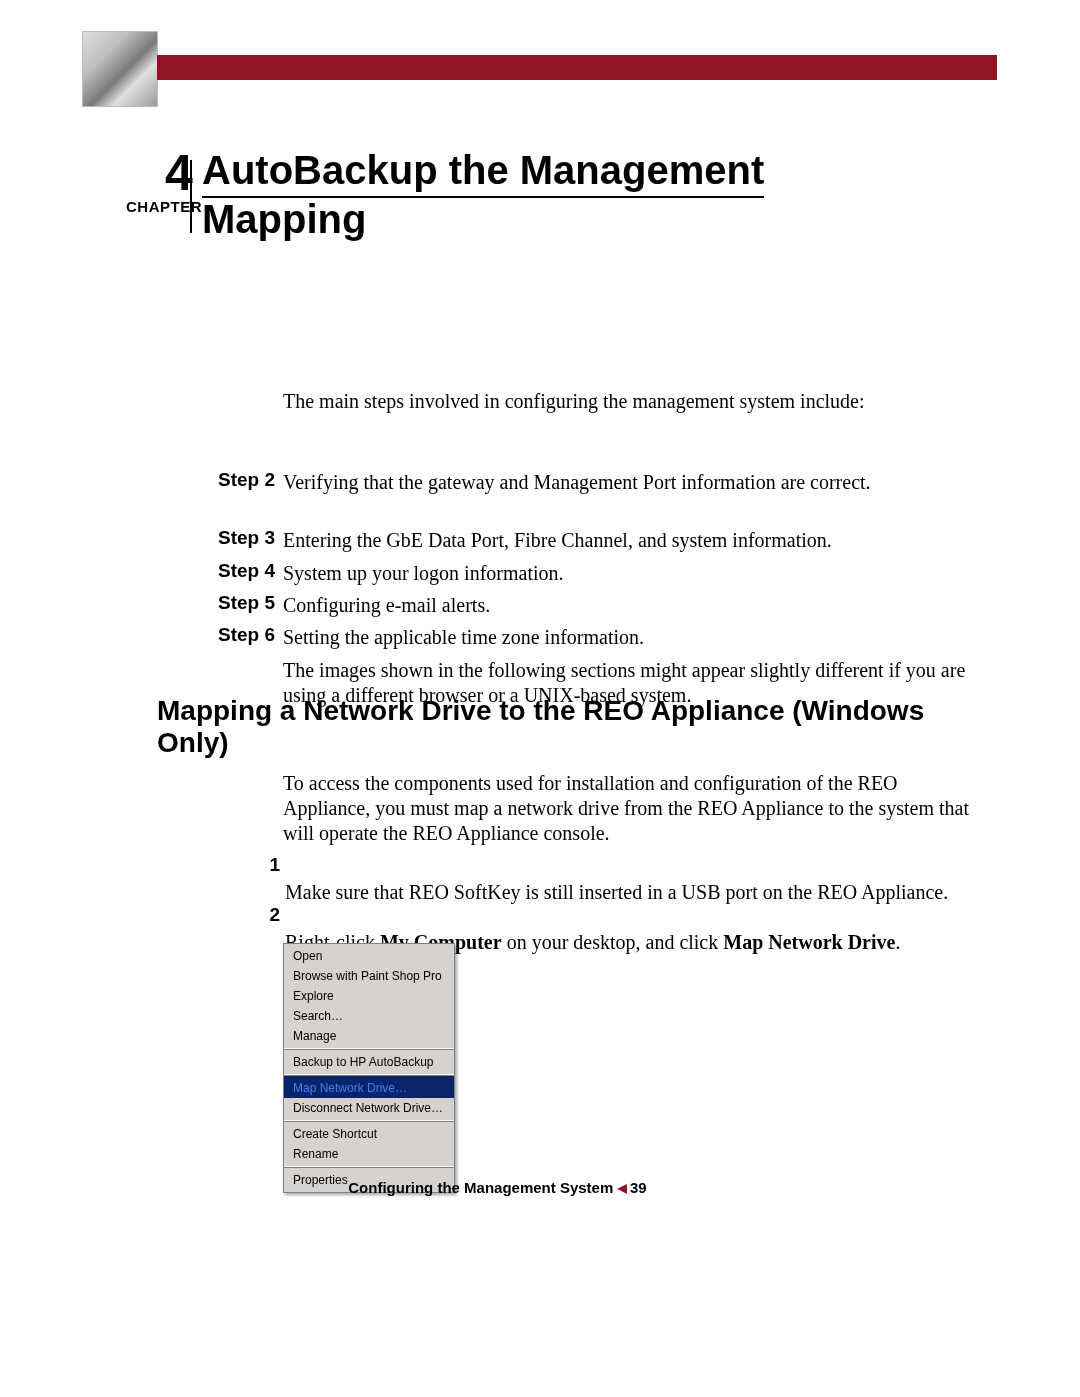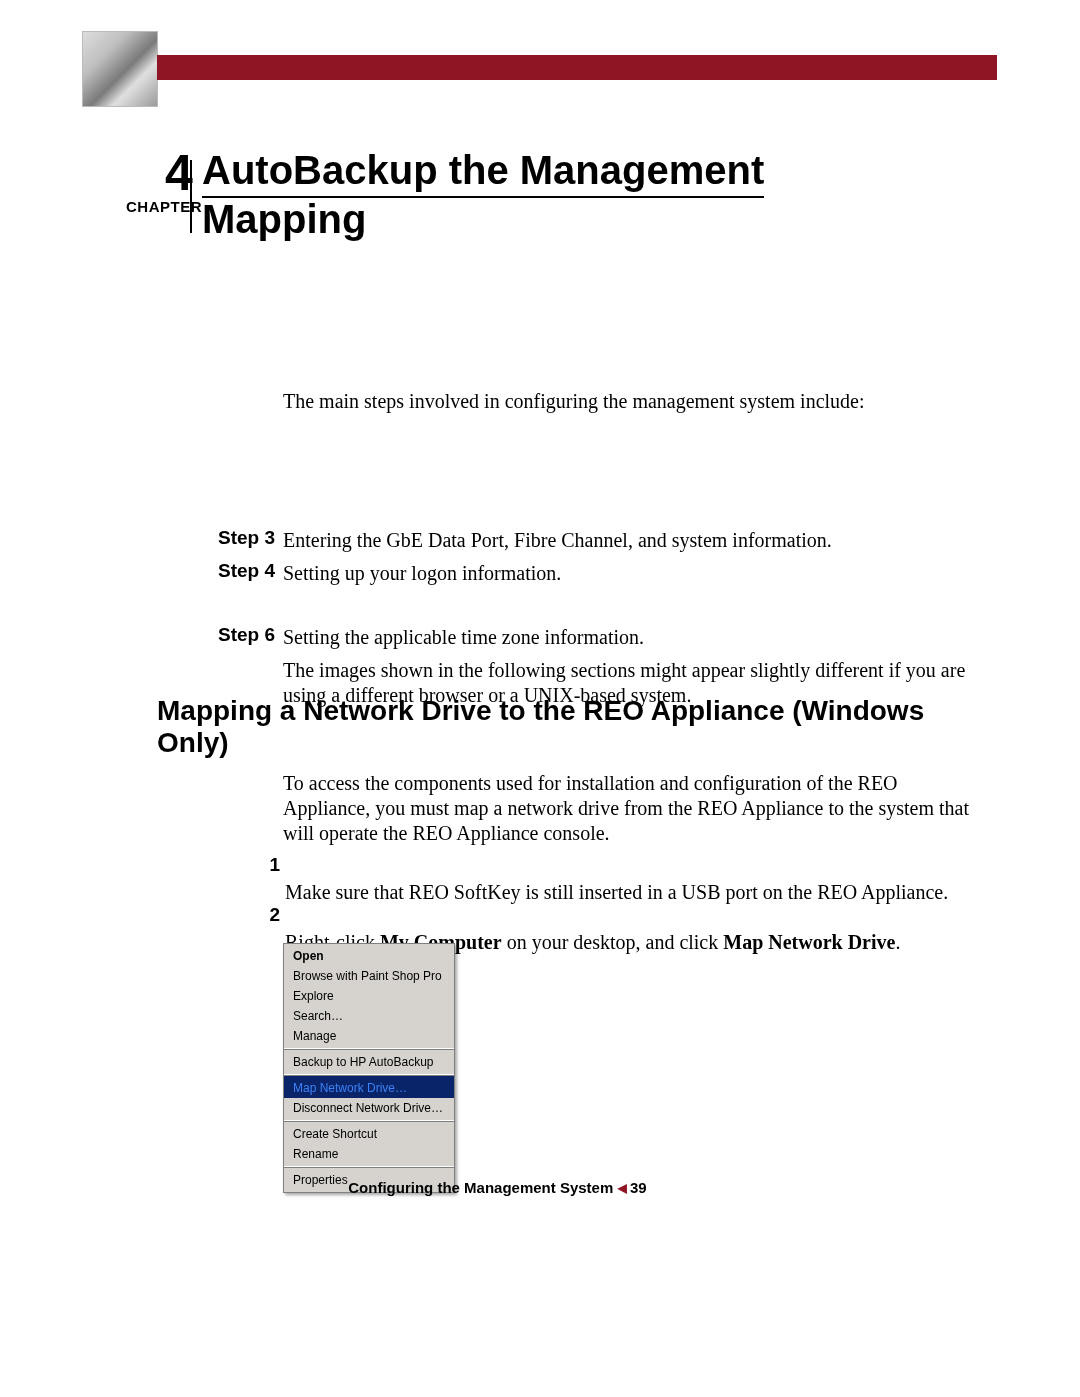--- a/index.html
+++ b/index.html
@@ -26,21 +26,21 @@
   .para{position:absolute;left:283px;width:697px;font-size:20px;line-height:1.26}
   .nstep{position:absolute;left:260px;width:720px;font-size:20px;line-height:1.26}
   .nstep-num{font:700 19px/1 "Trebuchet MS","Segoe UI","Century Gothic",sans-serif;display:inline-block;width:20px;vertical-align:top;text-align:right}
   .nstep-txt{display:inline-block;width:690px;vertical-align:top;margin-left:25px}
   .strong{font-weight:700}
   
   .ctx{position:absolute;left:283px;top:943px;width:170px;background:#d6d3ce;border:1px solid #808080;
        box-shadow:2px 2px 3px rgba(0,0,0,.35);font:12px/1 Tahoma,"Segoe UI",sans-serif;color:#000}
   .ctx .sec{border-top:1px solid #fff;border-bottom:1px solid #808080;margin:0}
   .ctx .item{padding:4px 9px}
-  .ctx .item.first{font-weight:700}
+  .ctx .item.first{font-weight:400}
   .ctx .item.sel{background:#0a246a;color:#3b82f6}
   .ctx .pad-top{padding-top:6px}
   .ctx .pad-bot{padding-bottom:6px}
   
   .footer{position:absolute;left:0;right:85px;top:1180px;text-align:center;font:700 15px/1 "Trebuchet MS","Segoe UI","Century Gothic",sans-serif}
   .footer .tri{color:#8f1525;font-size:12px;vertical-align:1px}
 </style>
 </head>
 <body>
 
@@ -52,27 +52,35 @@
   <div class="chap-num">4</div>
   <div class="chap-word">CHAPTER</div>
   <div class="chap-rule"></div>
   <div class="chap-title">
     <span class="line1">AutoBackup the Management</span><br>
     <span>Mapping</span>
   </div>
 
   <div class="intro">The main steps involved in configuring the management system include:</div>
 
+  <div class="step" style="top:470px">
+    <span class="step-lbl">Step 2</span>
+    <span class="step-txt">Verifying that the gateway and Management Port information are correct.</span>
+  </div>
   <div class="step" style="top:528px">
     <span class="step-lbl">Step 3</span>
     <span class="step-txt">Entering the GbE Data Port, Fibre Channel, and system information.</span>
   </div>
   <div class="step" style="top:561px">
     <span class="step-lbl">Step 4</span>
-    <span class="step-txt">Setting up your logon information.</span>
+    <span class="step-txt">System up your logon information.</span>
+  </div>
+  <div class="step" style="top:593px">
+    <span class="step-lbl">Step 5</span>
+    <span class="step-txt">Configuring e-mail alerts.</span>
   </div>
   <div class="step" style="top:625px">
     <span class="step-lbl">Step 6</span>
     <span class="step-txt">Setting the applicable time zone information.</span>
   </div>
 
   <div class="note" style="top:658px">The images shown in the following sections might appear slightly different if you are using a different browser or a UNIX-based system.</div>
 
   <div class="sect">Mapping a Network Drive to the REO Appliance (Windows Only)</div>
 

